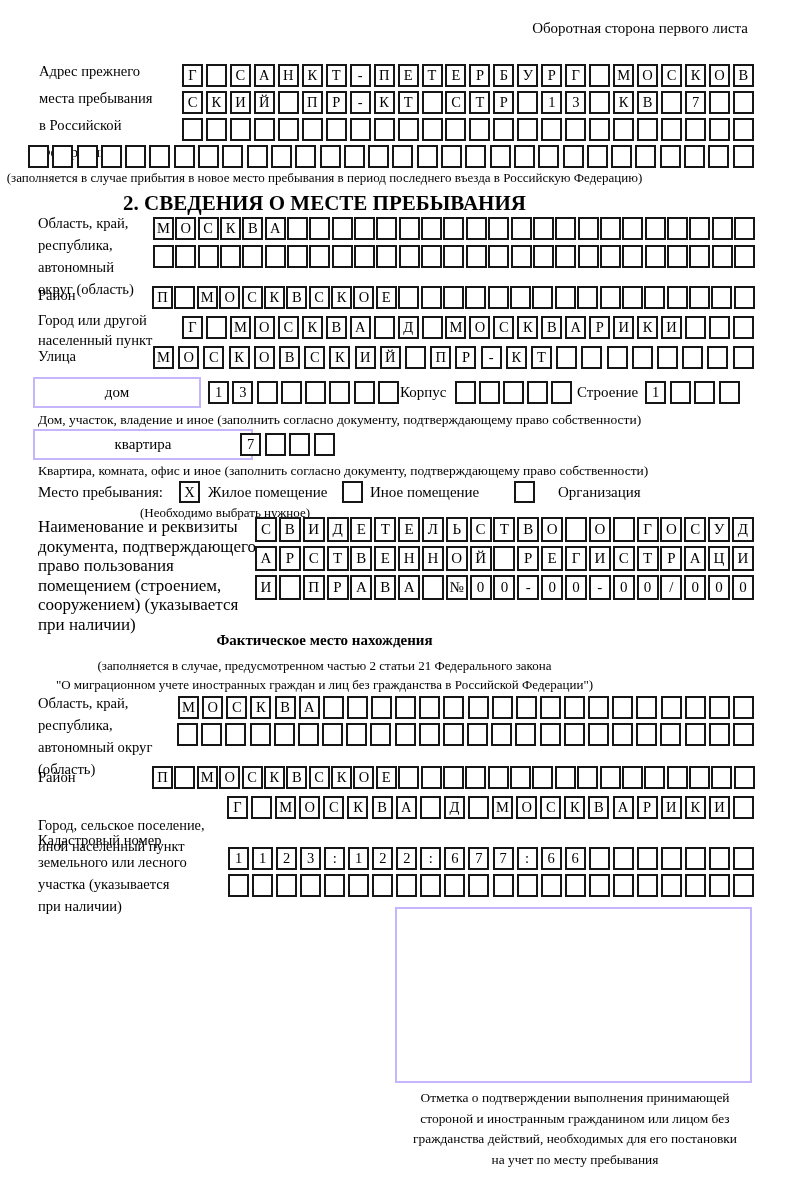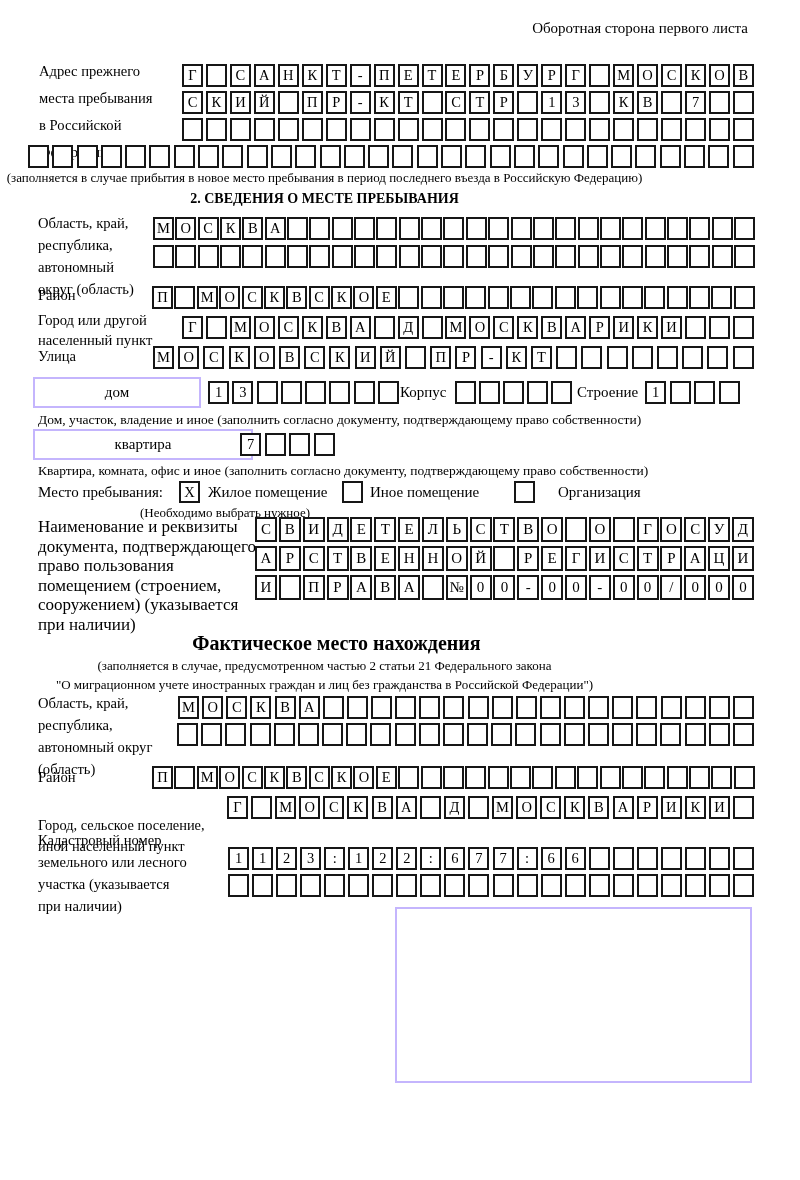--- a/index.html
+++ b/index.html
@@ -12,21 +12,21 @@
   .cell{
     flex:0 0 21px;width:21px;height:23px;box-sizing:border-box;
     border:2px solid #161616;display:flex;align-items:center;justify-content:center;
     font-size:14.5px;line-height:1;background:#fff;
   }
   .row-lg .cell{flex-basis:22px;width:22px;height:25px;font-size:15px;}
   .lbl{position:absolute;font-size:14.6px;line-height:27px;white-space:nowrap;}
   .lbl-tight{line-height:22px;}
   .caption{position:absolute;font-size:13px;white-space:nowrap;}
   .center{left:0;width:649px;text-align:center;white-space:nowrap;}
-  .title{position:absolute;font-weight:bold;font-size:14px;}
+  .title{position:absolute;font-weight:bold;font-size:21px;}
   .wbox{
     position:absolute;box-sizing:border-box;border:2px solid #c4b5fd;background:#fff;
     display:flex;align-items:center;justify-content:center;font-size:15px;
   }
   .checkbox{
     position:absolute;width:21px;height:22px;box-sizing:border-box;border:2px solid #161616;
     text-align:center;font-size:14.5px;line-height:18px;background:#fff;
   }
   .inline-lbl{position:absolute;font-size:15px;white-space:nowrap;}
   .stamp-note{position:absolute;font-size:13.4px;line-height:20.5px;text-align:center;}
@@ -435,21 +435,21 @@
       <span class="cell">0</span>
       <span class="cell">-</span>
       <span class="cell">0</span>
       <span class="cell">0</span>
       <span class="cell">/</span>
       <span class="cell">0</span>
       <span class="cell">0</span>
       <span class="cell">0</span>
     </div>
 
-  <div class="title center" style="top:632px;font-size:20px;margin-left:12px;">Фактическое место нахождения</div>
+  <div class="title center" style="top:632px;font-size:15px;">Фактическое место нахождения</div>
   <div class="caption center" style="top:658px;">(заполняется в случае, предусмотренном частью 2 статьи 21 Федерального закона</div>
   <div class="caption center" style="top:677px;">"О миграционном учете иностранных граждан и лиц без гражданства в Российской Федерации")</div>
 
   <div class="lbl lbl-tight" style="left:38px;top:692px;">
       <div>Область, край,</div>
       <div>республика,</div>
       <div>автономный округ</div>
       <div>(область)</div>
     </div>
   <div class="row" style="left:178px;top:696px;width:576px;">
@@ -614,14 +614,20 @@
       <span class="cell"></span>
       <span class="cell"></span>
       <span class="cell"></span>
       <span class="cell"></span>
       <span class="cell"></span>
       <span class="cell"></span>
       <span class="cell"></span>
     </div>
 
   <div class="wbox" style="left:395px;top:907px;width:357px;height:176px;"></div>
+  <div class="stamp-note" style="left:380px;top:1088px;width:390px;">
+      <div>Отметка о подтверждении выполнения принимающей</div>
+      <div>стороной и иностранным гражданином или лицом без</div>
+      <div>гражданства действий, необходимых для его постановки</div>
+      <div>на учет по месту пребывания</div>
+    </div>
 
 </div>
 
 </body></html>

